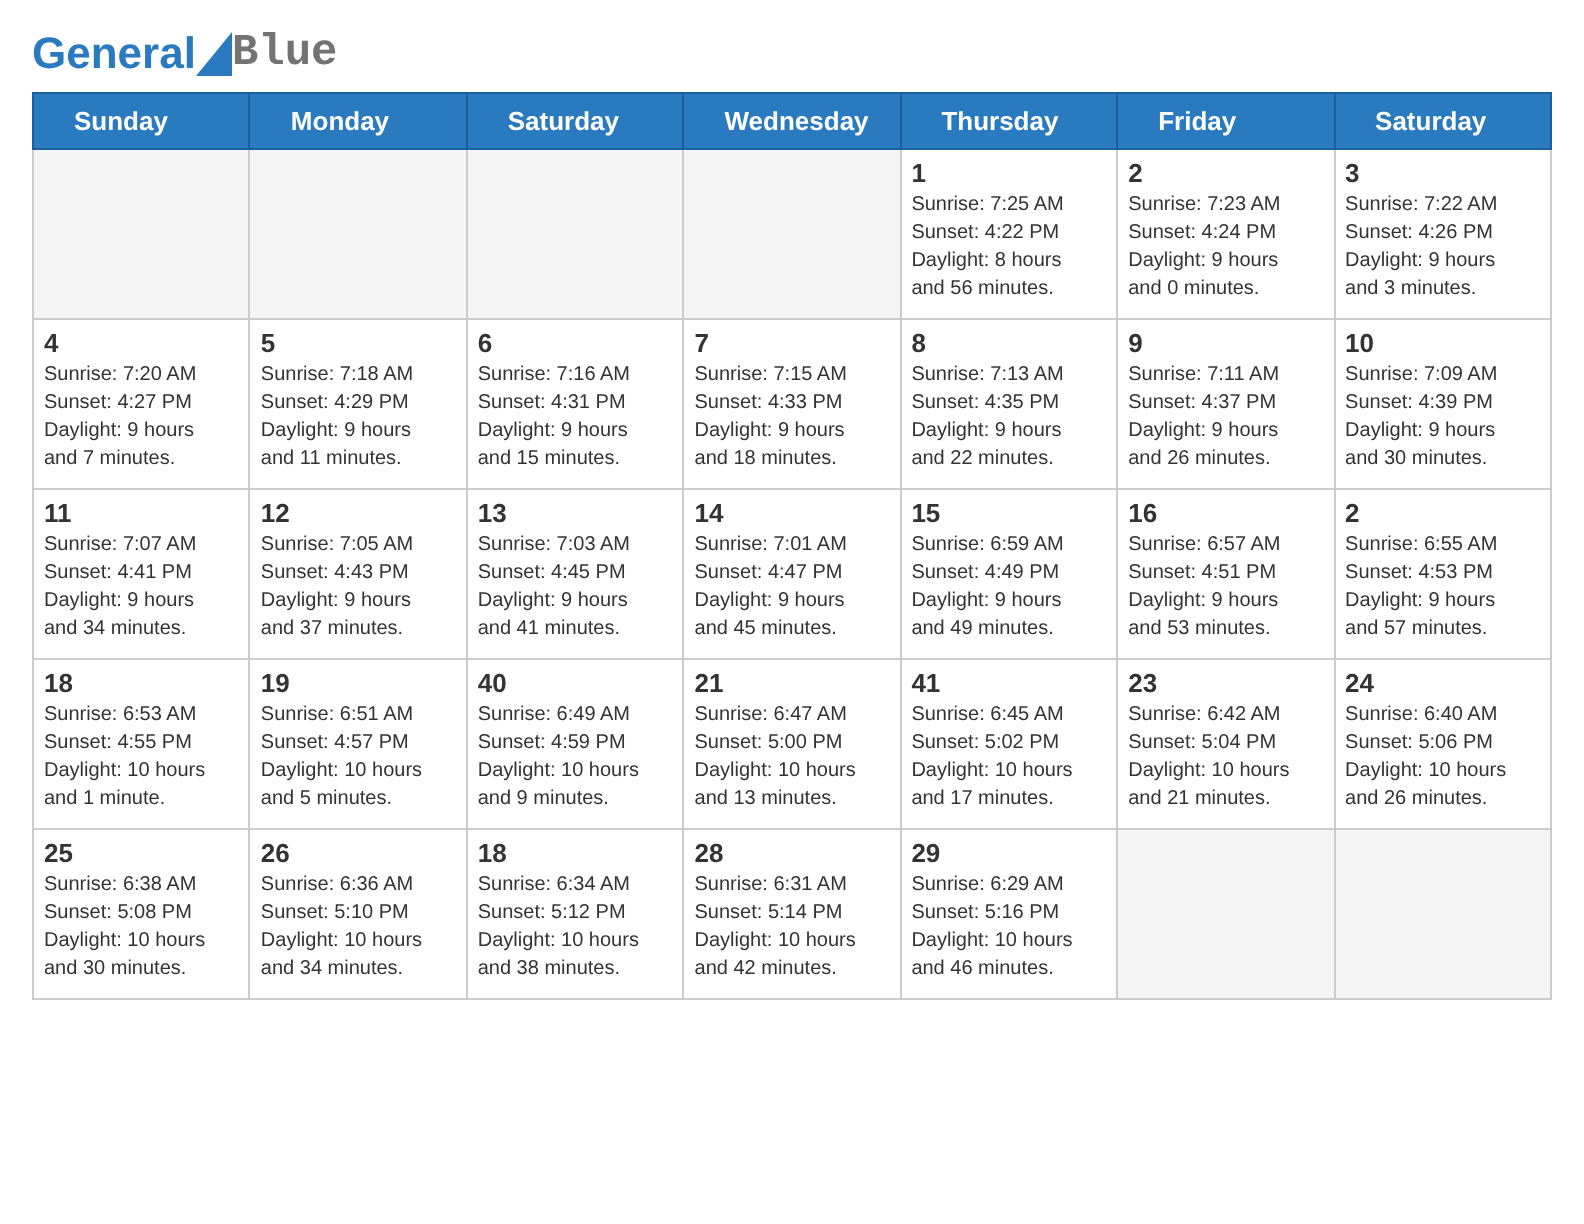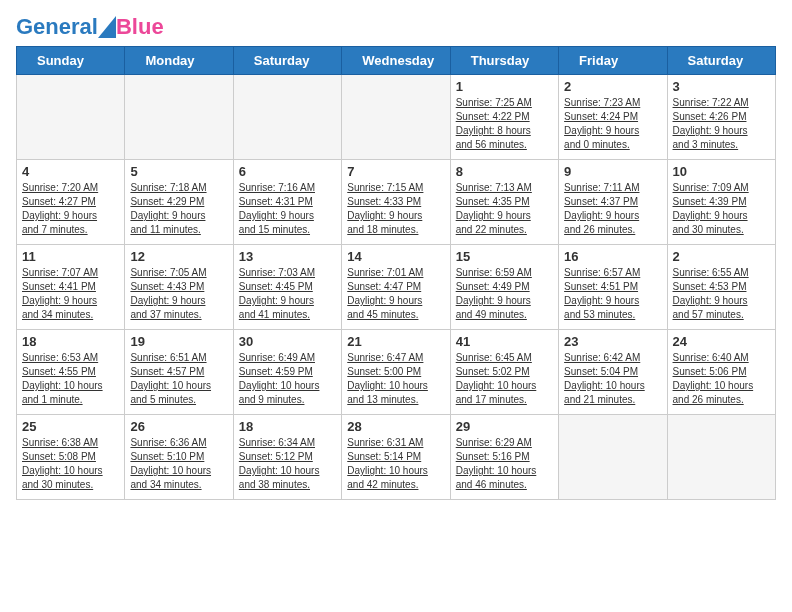--- a/index.html
+++ b/index.html
@@ -71,36 +71,35 @@
       font-size: 13px;
       font-weight: bold;
       color: #333;
       display: block;
       margin-bottom: 2px;
     }
     .day-info {
       font-size: 10px;
       color: #333;
       line-height: 1.4;
-      text-decoration: underline;
     }
   </style>
 </head>
 <body>
 
 <div class="header-area">
   <div class="logo">
     <div style="display:flex;flex-direction:row;align-items:flex-start;">
       <div style="display:flex;align-items:center;">
         <span class="logo-text"><span>General</span></span>
         <svg width="18" height="22" viewBox="0 0 18 22">
           <polygon points="0,22 18,22 18,0" fill="#2a7abf"></polygon>
         </svg>
       </div>
-      <span class="logo-text" style="color:#ec4899;font-size:22px;">Blue</span>
+      <span class="logo-text" style="color:#737373;font-size:22px;font-family:Liberation Mono, monospace;">Blue</span>
     </div>
   </div>
   <div class="title-block">
     <div class="cal-title"></div>
     <div class="cal-subtitle"></div>
   </div>
 </div>
 
 <table>
   <thead>
@@ -196,21 +195,21 @@
       <tr>
         <td>
           <span class="day-num">18</span>
           <div class="day-info">Sunrise: 6:53 AM<br>Sunset: 4:55 PM<br>Daylight: 10 hours<br>and 1 minute.</div>
         </td>
         <td>
           <span class="day-num">19</span>
           <div class="day-info">Sunrise: 6:51 AM<br>Sunset: 4:57 PM<br>Daylight: 10 hours<br>and 5 minutes.</div>
         </td>
         <td>
-          <span class="day-num">30</span>
+          <span class="day-num">40</span>
           <div class="day-info">Sunrise: 6:49 AM<br>Sunset: 4:59 PM<br>Daylight: 10 hours<br>and 9 minutes.</div>
         </td>
         <td>
           <span class="day-num">21</span>
           <div class="day-info">Sunrise: 6:47 AM<br>Sunset: 5:00 PM<br>Daylight: 10 hours<br>and 13 minutes.</div>
         </td>
         <td>
           <span class="day-num">41</span>
           <div class="day-info">Sunrise: 6:45 AM<br>Sunset: 5:02 PM<br>Daylight: 10 hours<br>and 17 minutes.</div>
         </td>

